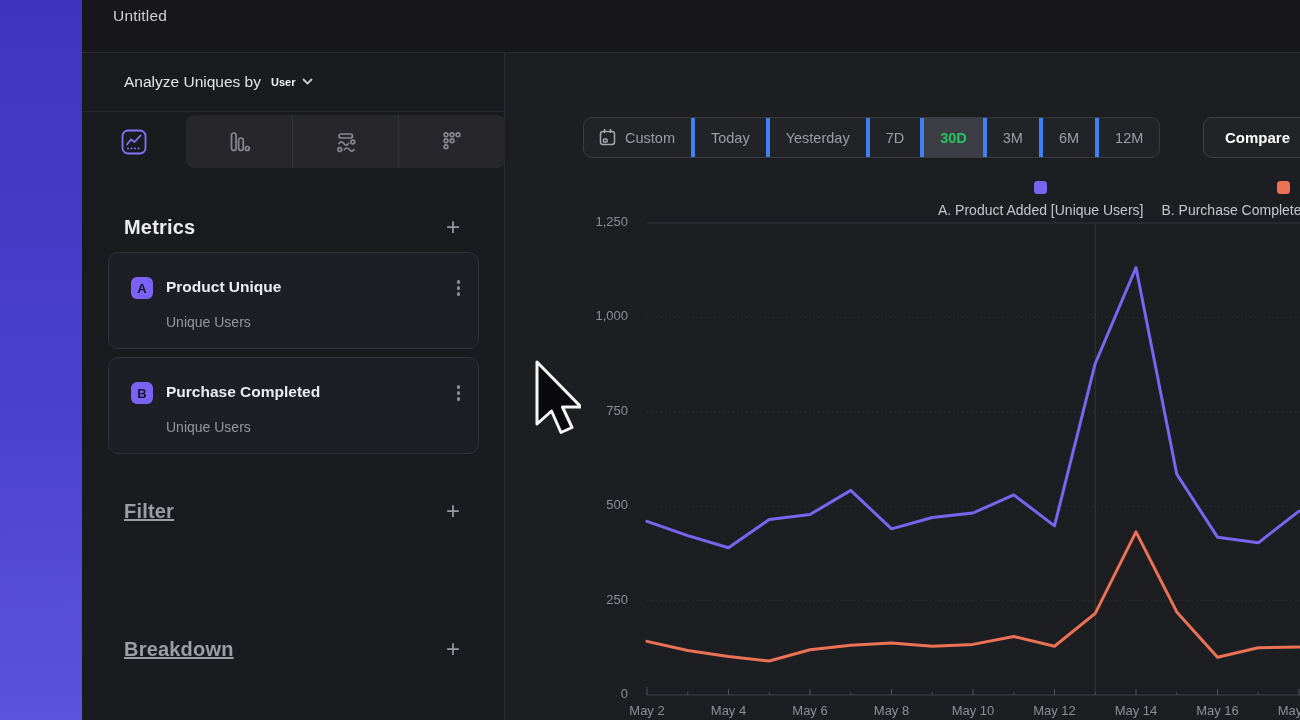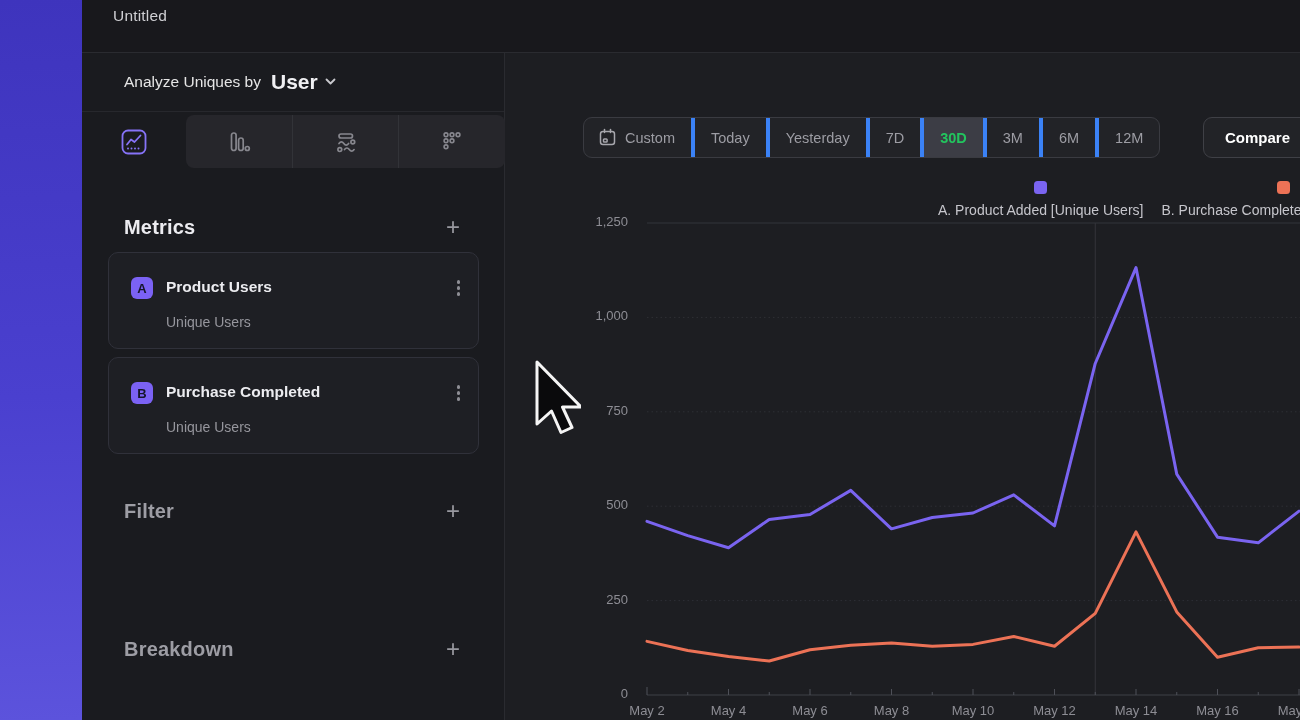--- a/index.html
+++ b/index.html
@@ -16,37 +16,37 @@
     background:#18181c; border-bottom:1px solid #2a2b30; padding:7px 0 0 31px; }
   .report-title { font-size:15.5px; color:#cfcfd3; font-weight:500; letter-spacing:.2px; }
 
   
   .sidebar { position:absolute; left:82px; top:53px; width:423px; bottom:0;
     background:#1a1b1f; border-right:1px solid #2a2b30; }
   .side-header { position:absolute; top:0; left:0; right:0; height:59px;
     border-bottom:1px solid #27282d; display:flex; align-items:center; padding-left:42px; gap:10px; }
   .analyze-label { font-size:15.5px; color:#e5e5e5; }
   .uniques-dropdown { display:flex; align-items:center; gap:7px; cursor:pointer; background:none; border:none; }
-  .uniques-dropdown .val { font-size:21px; font-weight:700; color:#f0f0f3; font-family:inherit; }
+  .uniques-dropdown .val { font-size:11px; font-weight:700; color:#f0f0f3; font-family:inherit; }
 
   .tab-strip { position:absolute; top:62px; left:0; width:423px; height:53px; }
   .tab-first { position:absolute; left:0; top:0; width:104px; height:53px;
     display:flex; align-items:center; justify-content:center; cursor:pointer; }
   .tab-rest { position:absolute; left:104px; top:0; width:319px; height:53px;
     background:#26262b; border-radius:8px; display:flex; }
   .tab { flex:1; display:flex; align-items:center; justify-content:center; cursor:pointer; }
   .tab + .tab { border-left:1px solid #323338; }
 
   .row { position:absolute; left:42px; right:44px; height:40px;
     display:flex; justify-content:space-between; align-items:center; }
   .metrics-header { top:154px; }
   .filter-row { top:438px; }
   .breakdown-row { top:528px;margin-top:48px; }
   .section-title { font-size:20px; font-weight:700; color:#ececf0; letter-spacing:.2px; }
-  .section-title.dim { color:#9d9da4; font-weight:600; }
+  .section-title.dim { color:#9d9da4; font-weight:600;text-decoration:underline; }
   .plus { background:none; border:none; color:#98989f; font-size:24px; font-weight:300;
     line-height:1; cursor:pointer; font-family:inherit; }
 
   .metric-card { position:absolute; left:26px; width:371px; height:97px;
     background:#1e1f24; border:1px solid #30313a; border-radius:10px; cursor:pointer; }
   .badge { position:absolute; left:22px; top:24px; width:22px; height:22px; border-radius:6px;
     display:flex; align-items:center; justify-content:center;
     font-size:13px; font-weight:700; color:#15152b; }
   .m-title { position:absolute; left:57px; top:25px; font-size:15.5px; font-weight:600; color:#ececf0; }
   .m-sub { position:absolute; left:57px; top:61px; font-size:14px; color:#96969d; }
@@ -152,21 +152,21 @@
   </div>
 
   <div class="row metrics-header">
     <span class="section-title">Metrics</span>
     <button class="plus">+</button>
   </div>
 
   <div id="metric-cards">
       <div class="metric-card" style="top: 199px;">
         <div class="badge" style="background: rgb(123, 98, 244);">A</div>
-        <div class="m-title">Product Users</div>
+        <div class="m-title">Product Unique</div>
         <div class="m-sub">Unique Users</div>
         <button class="kebab">
           <i></i>
           <i></i>
           <i></i>
         </button>
       </div>
       <div class="metric-card" style="top: 304px;">
         <div class="badge" style="background: rgb(123, 98, 244);">B</div>
         <div class="m-title">Purchase Completed</div>

